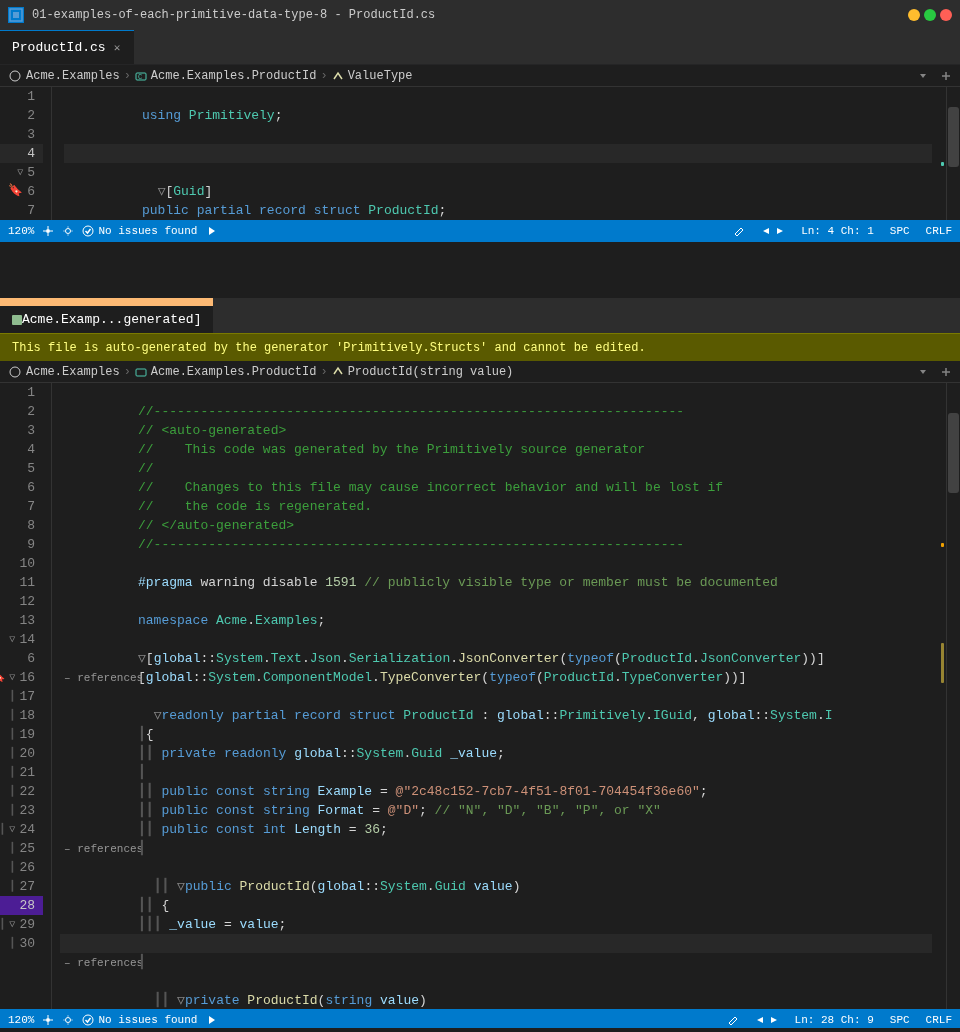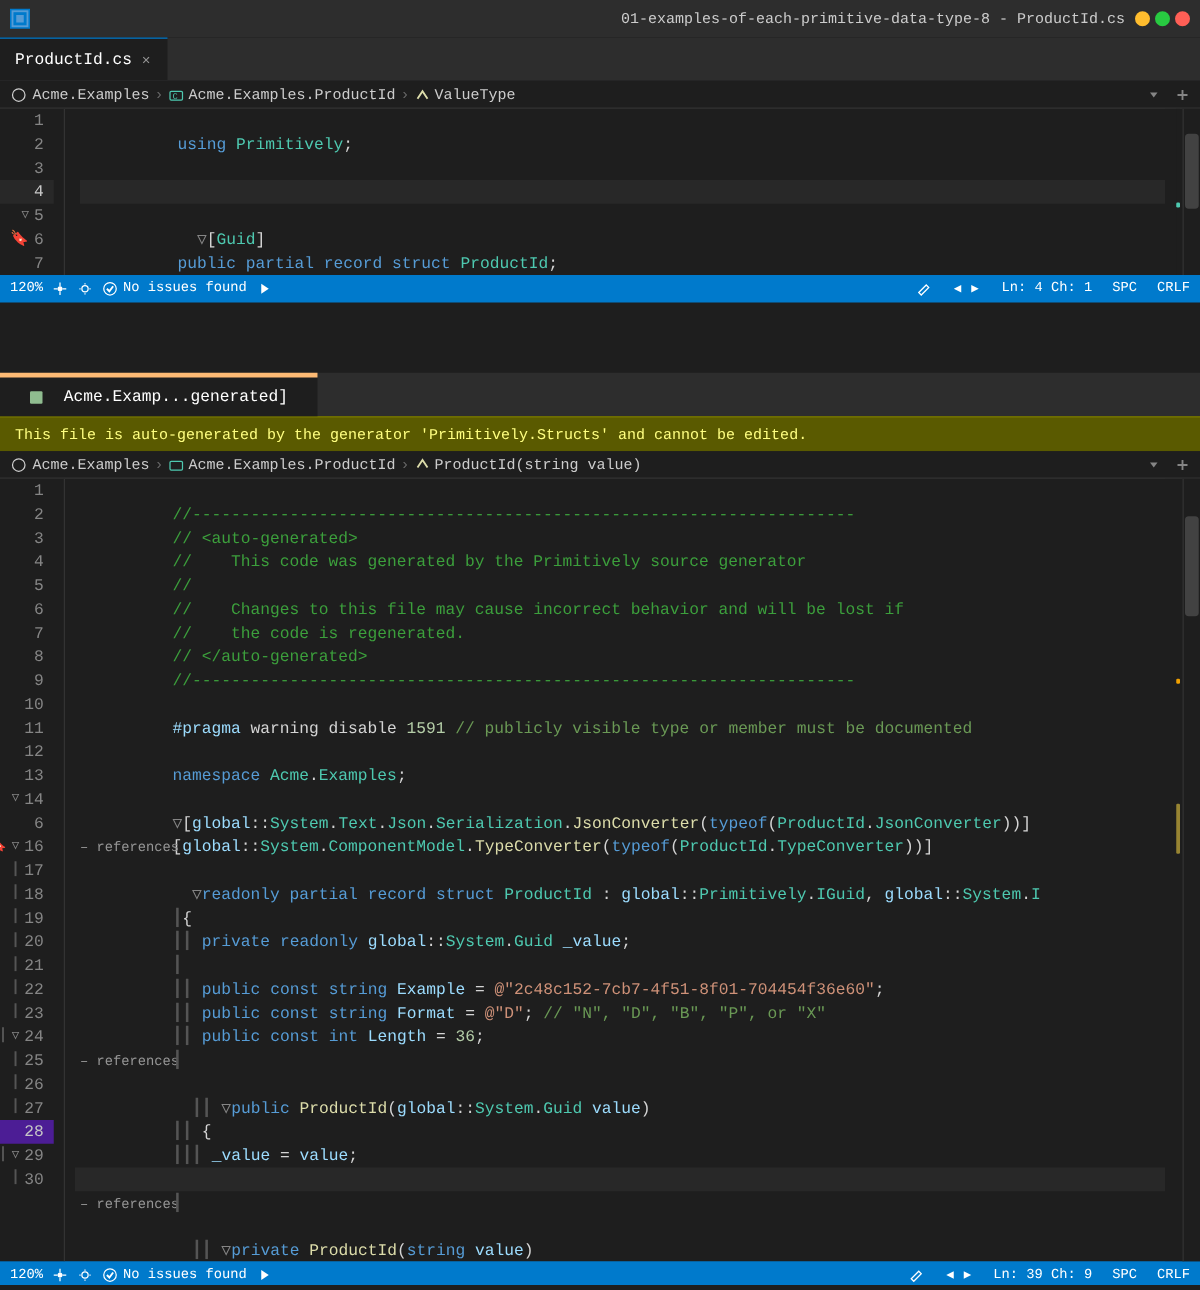--- a/index.html
+++ b/index.html
@@ -30,21 +30,21 @@
       align-items: center;
       justify-content: center;
       font-size: 10px;
       color: white;
       font-weight: bold;
     }
     .title-bar-text {
       color: #cccccc;
       font-size: 12px;
       flex: 1;
-      text-align: right;
+      text-align: left;
     }
     .title-bar-controls {
       display: flex;
       gap: 4px;
     }
     .title-btn {
       width: 12px;
       height: 12px;
       border-radius: 50%;
       cursor: pointer;
@@ -178,26 +178,26 @@
     .gen-tab-bar {
       background: #2d2d2d;
       height: 35px;
       display: flex;
       align-items: flex-end;
     }
     .gen-tab {
       height: 35px;
       display: flex;
       align-items: center;
-      padding: 0 24px;
-      gap: 17px;
+      padding: 0 12px;
+      gap: 0;
       font-size: 13px;
       cursor: pointer;
       background: #1e1e1e;
-      border-top: 4px solid #fdba74;
+      border-top: 8px solid #fdba74;
       color: #ffffff;
     }
     .gen-tab-indicator {
       width: 10px;
       height: 10px;
       background: #8fbc8f;
       border-radius: 1px;
     }
 
     .scrollbar-right {
@@ -747,18 +747,18 @@
           </svg>
       </span>
       <span style="display:flex;align-items:center;gap:4px; cursor:pointer;">
         <svg width="10" height="10" viewBox="0 0 10 10">
             <polygon points="8,2 2,5 8,8" fill="white"></polygon>
           </svg>
         <svg width="10" height="10" viewBox="0 0 10 10">
             <polygon points="2,2 8,5 2,8" fill="white"></polygon>
           </svg>
       </span>
-      <span><span>Ln: 39</span> <span>Ch: 9</span></span>
+      <span><span>Ln: 28</span> <span>Ch: 9</span></span>
       <span style="cursor:pointer;">SPC</span>
       <span style="cursor:pointer;">CRLF</span>
     </div>
   </div>
 </div>
 
 </body></html>

